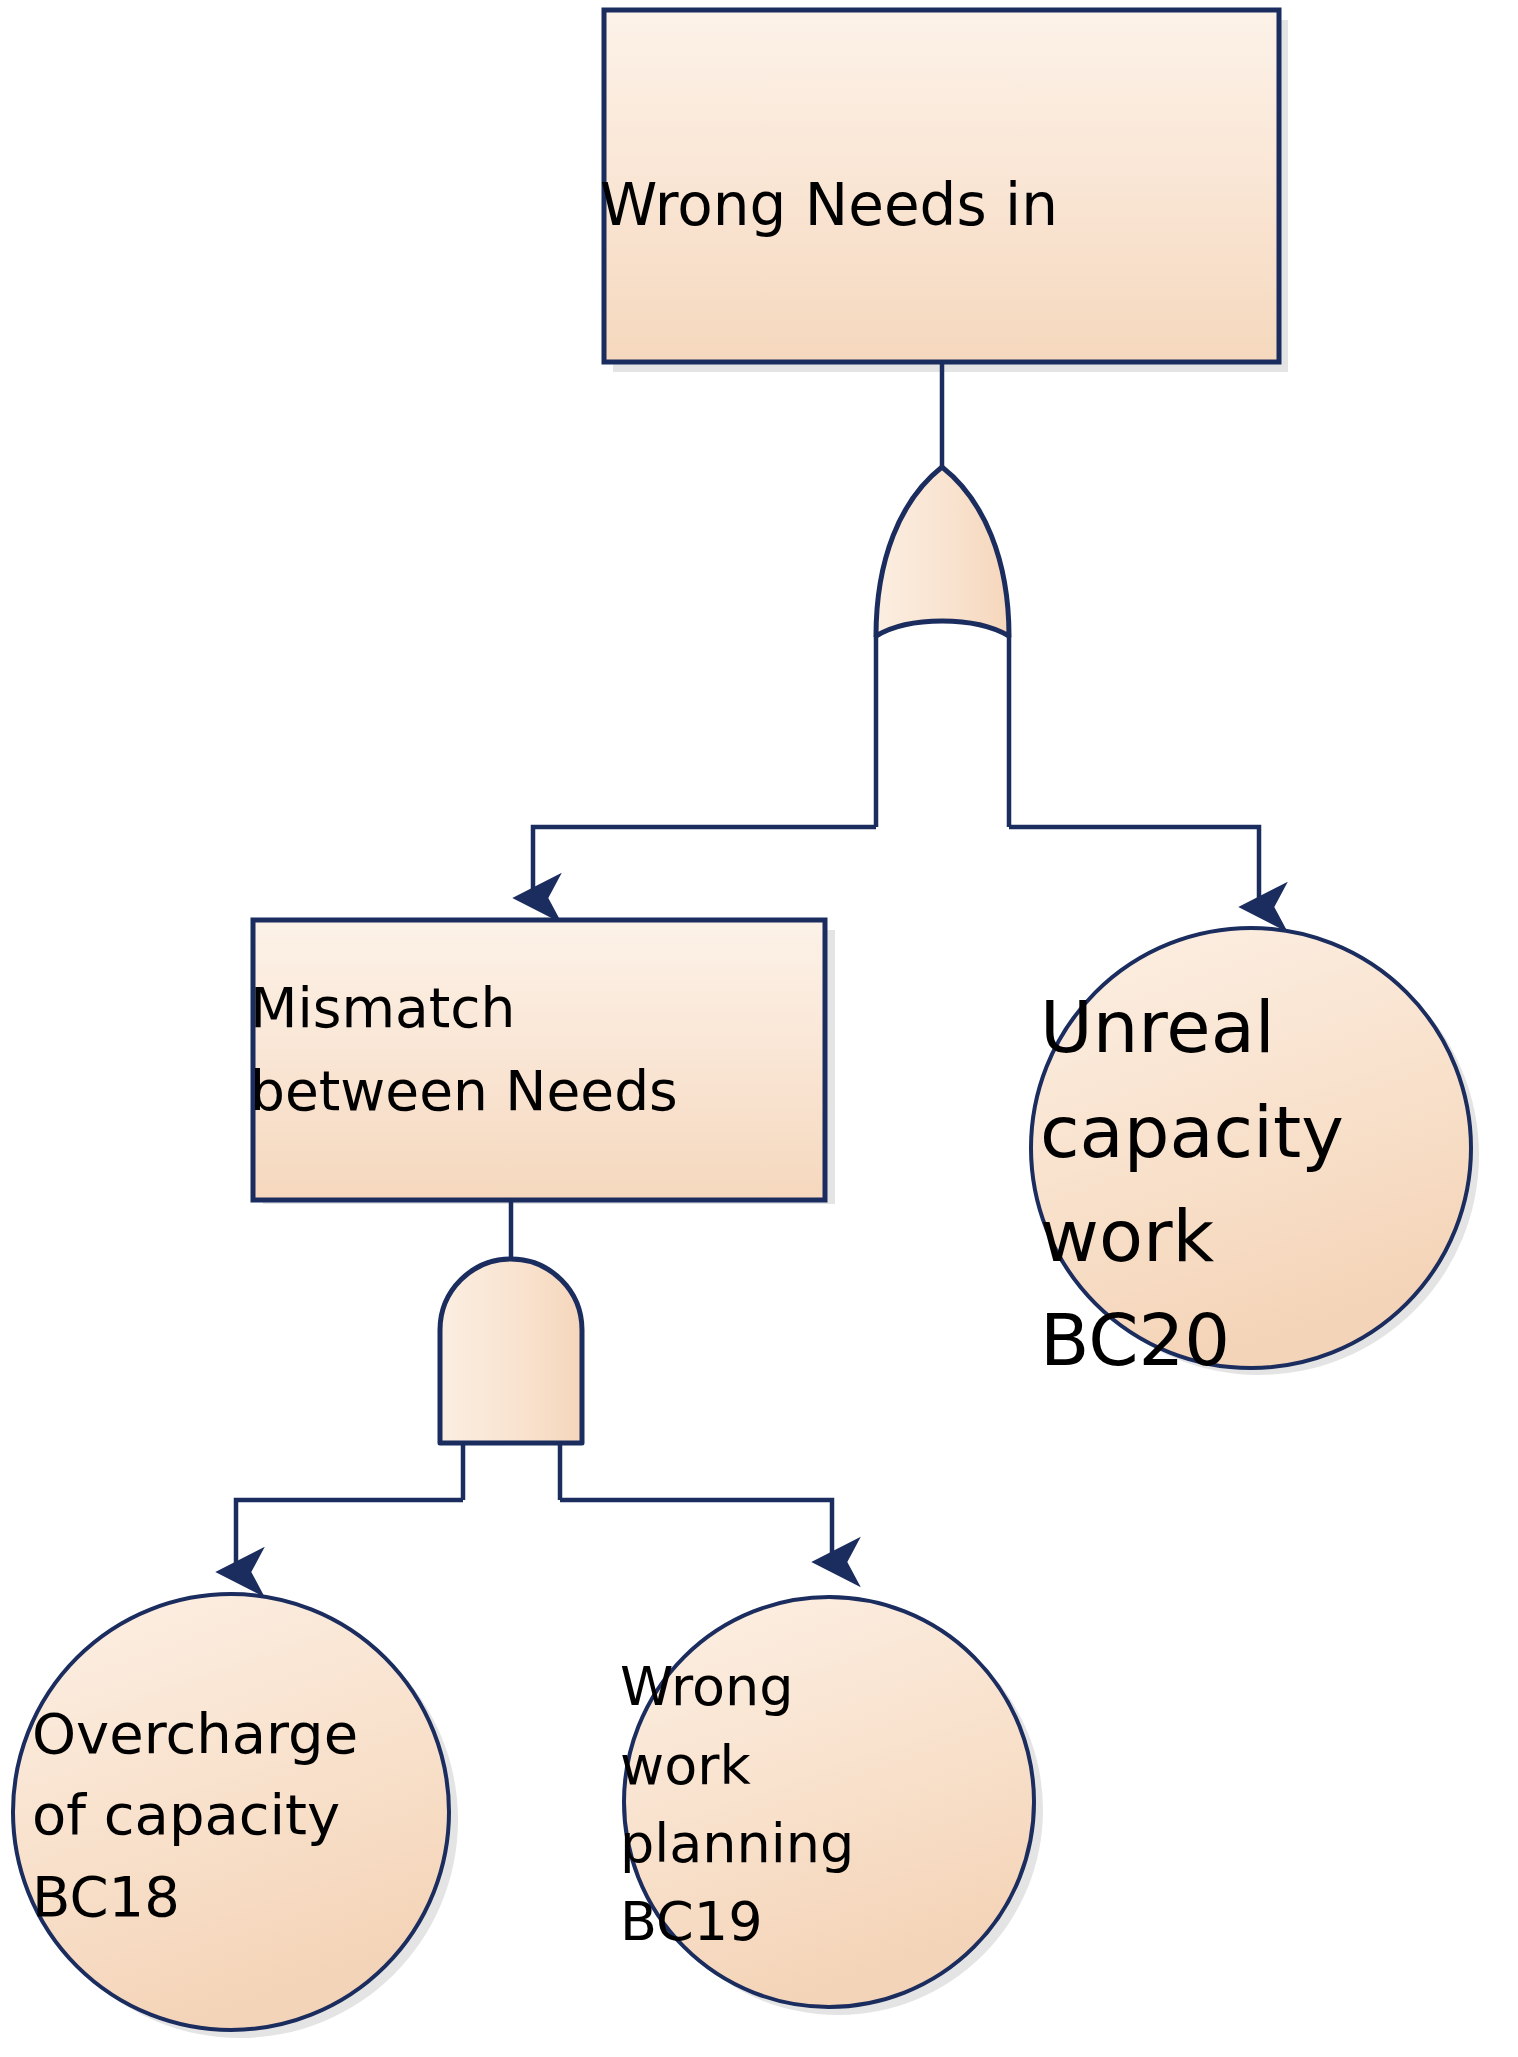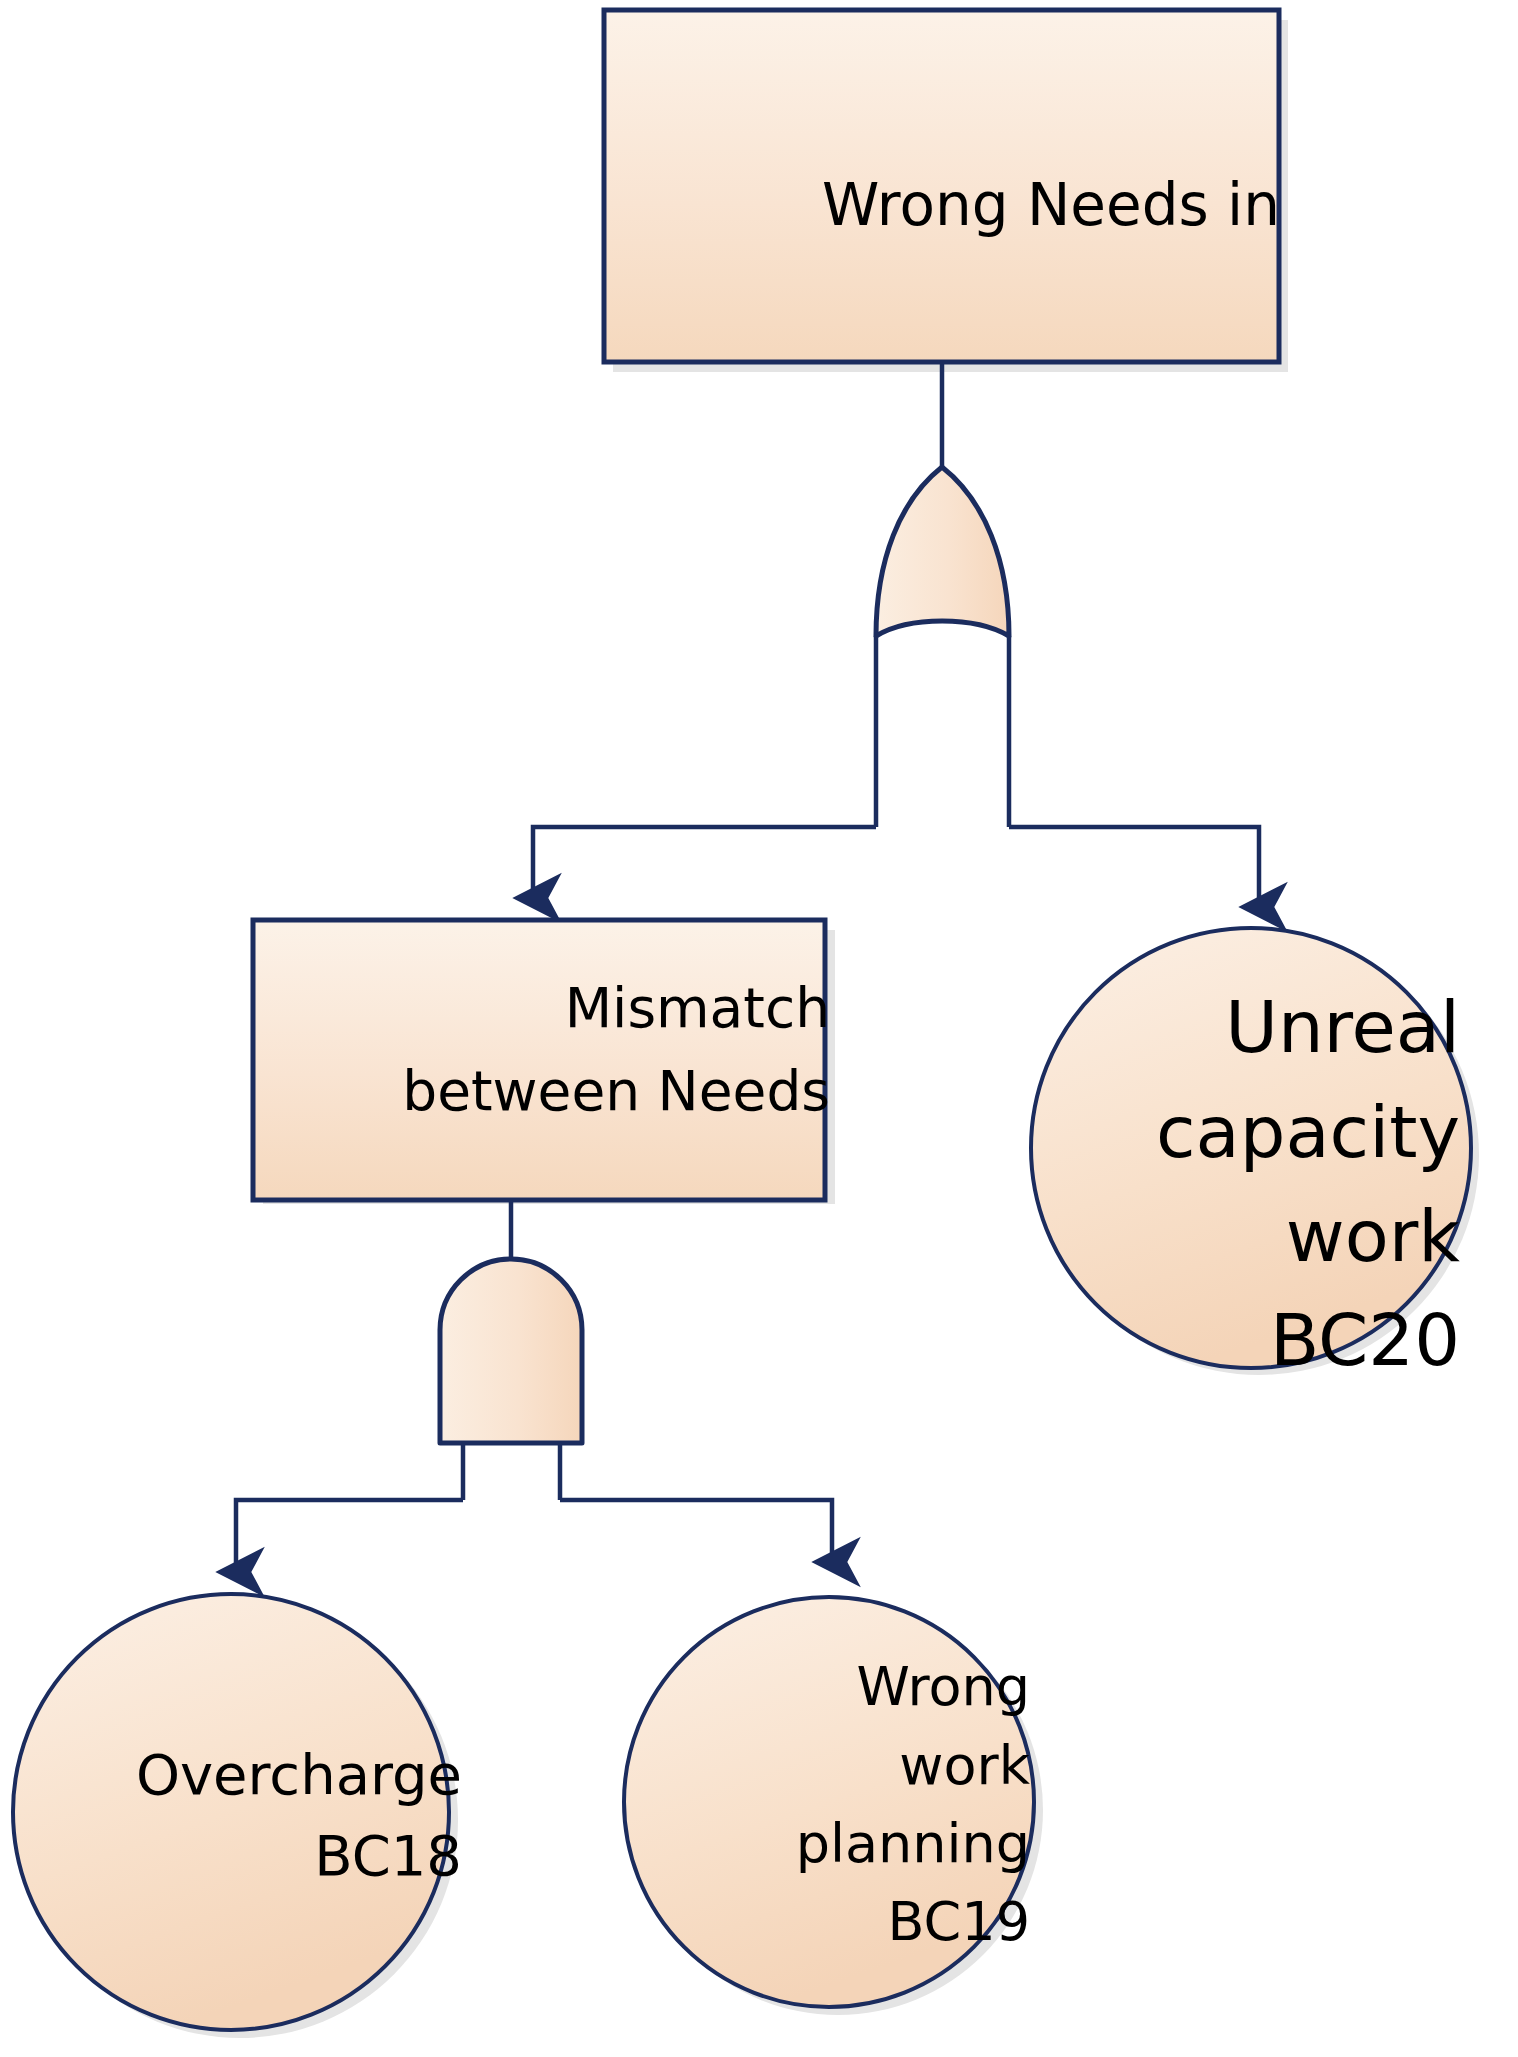--- a/index.html
+++ b/index.html
@@ -21,21 +21,21 @@
     position: absolute;
     top: 0;
     left: 0;
     width: 1518px;
     height: 2057px;
   }
   .node-label {
     position: absolute;
     display: flex;
     flex-direction: column;
-    align-items: flex-end;
+    align-items: flex-start;
     justify-content: center;
     text-align: center;
     color: #000000;
     font-family: "DejaVu Sans", sans-serif;
     pointer-events: none;
     line-height: 1.22;
   }
   .node-label span { display: block; white-space: pre; }
 
   .label-top        { left: 600px; top: 40px;   width: 680px; height: 330px; font-size: 58px; }
@@ -129,20 +129,21 @@
 
   <div class="node-label label-bc20">
     <span>Unreal</span>
     <span>capacity</span>
     <span>work</span>
     <span>BC20</span>
   </div>
 
   <div class="node-label label-bc18">
     <span>Overcharge</span>
+    <span>of capacity</span>
     <span>BC18</span>
   </div>
 
   <div class="node-label label-bc19">
     <span>Wrong</span>
     <span>work</span>
     <span>planning</span>
     <span>BC19</span>
   </div>
 

